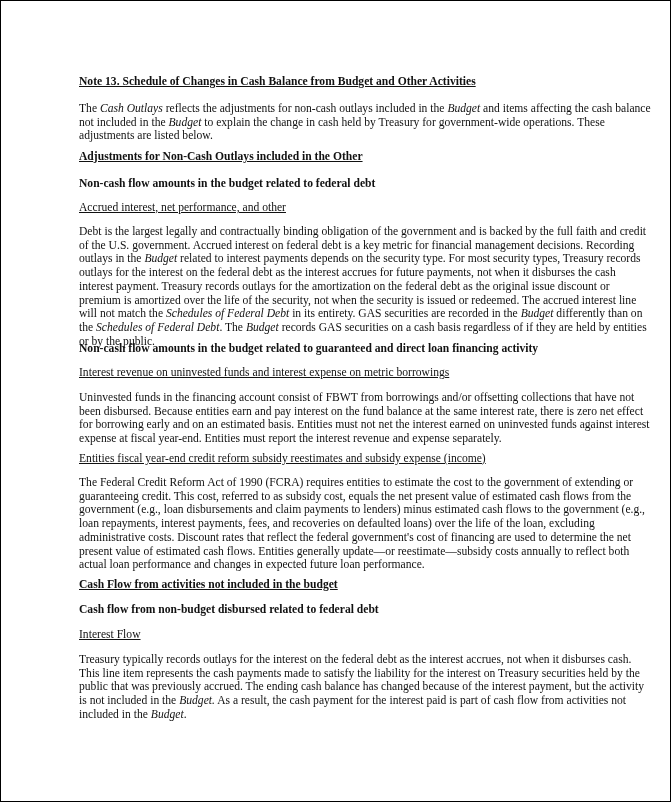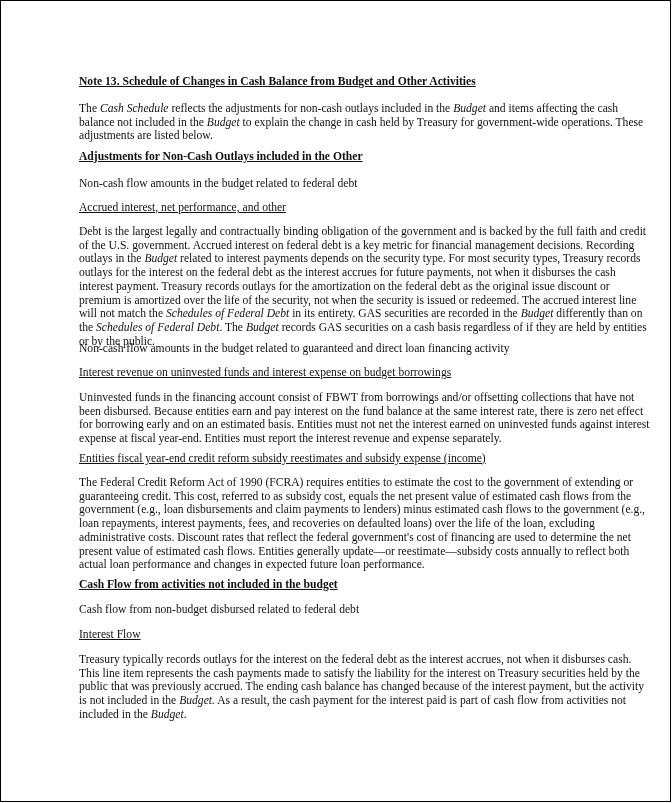--- a/index.html
+++ b/index.html
@@ -11,46 +11,46 @@
     border: 1.5px solid #000;
     background: #fff;
     font-family: "Liberation Serif", serif;
     color: #111;
     font-size: 11.6px;
     line-height: 13.7px;
   }
   .content { position: absolute; left: 50px; top: 62px; width: 572px; }
   .blk { position: absolute; left: 16px; width: 572px; margin: 12px; }
   .h-u { font-weight: bold; text-decoration: underline; }
-  .h-b { font-weight: normal; }
+  .h-b { font-weight: bold; }
   .sub-u { text-decoration: underline; }
   p.para { text-align: left; }
   i { font-style: italic; }
 </style>
 </head>
 <body>
 
 <div class="page">
   <div class="content">
 
     <div class="blk h-u" style="top:0px">Note 13. Schedule of Changes in Cash Balance from Budget and Other Activities</div>
 
-    <p class="blk para" style="top:27px"><span>The </span><i>Cash Schedule</i><span> reflects the adjustments for non-cash outlays included in the </span><i>Budget</i><span> and items affecting the cash balance not included in the </span><i>Budget</i><span> to explain the change in cash held by Treasury for government-wide operations. These adjustments are listed below.</span></p>
+    <p class="blk para" style="top:27px"><span>The </span><i>Cash Outlays</i><span> reflects the adjustments for non-cash outlays included in the </span><i>Budget</i><span> and items affecting the cash balance not included in the </span><i>Budget</i><span> to explain the change in cash held by Treasury for government-wide operations. These adjustments are listed below.</span></p>
 
     <div class="blk h-u" style="top:75px">Adjustments for Non-Cash Outlays included in the Other</div>
 
     <div class="blk h-b" style="top:102px">Non-cash flow amounts in the budget related to federal debt</div>
 
     <div class="blk sub-u" style="top:126px">Accrued interest, net performance, and other</div>
 
     <p class="blk para" style="top:150px"><span>Debt is the largest legally and contractually binding obligation of the government and is backed by the full faith and credit of the U.S. government. Accrued interest on federal debt is a key metric for financial management decisions. Recording outlays in the </span><i>Budget</i><span> related to interest payments depends on the security type. For most security types, Treasury records outlays for the interest on the federal debt as the interest accrues for future payments, not when it disburses the cash interest payment. Treasury records outlays for the amortization on the federal debt as the original issue discount or premium is amortized over the life of the security, not when the security is issued or redeemed. The accrued interest line will not match the </span><i>Schedules of Federal Debt</i><span> in its entirety. GAS securities are recorded in the </span><i>Budget</i><span> differently than on the </span><i>Schedules of Federal Debt</i><span>. The </span><i>Budget</i><span> records GAS securities on a cash basis regardless of if they are held by entities or by the public.</span></p>
 
     <div class="blk h-b" style="top:267px">Non-cash flow amounts in the budget related to guaranteed and direct loan financing activity</div>
 
-    <div class="blk sub-u" style="top:291px">Interest revenue on uninvested funds and interest expense on budget borrowings</div>
+    <div class="blk sub-u" style="top:291px">Interest revenue on uninvested funds and interest expense on metric borrowings</div>
 
     <p class="blk para" style="top:316px"><span>Uninvested funds in the financing account consist of FBWT from borrowings and/or offsetting collections that have not been disbursed. Because entities earn and pay interest on the fund balance at the same interest rate, there is zero net effect for borrowing early and on an estimated basis. Entities must not net the interest earned on uninvested funds against interest expense at fiscal year-end. Entities must report the interest revenue and expense separately.</span></p>
 
     <div class="blk sub-u" style="top:377px">Entities fiscal year-end credit reform subsidy reestimates and subsidy expense (income)</div>
 
     <p class="blk para" style="top:401px"><span>The Federal Credit Reform Act of 1990 (FCRA) requires entities to estimate the cost to the government of extending or guaranteeing credit. This cost, referred to as subsidy cost, equals the net present value of estimated cash flows from the government (e.g., loan disbursements and claim payments to lenders) minus estimated cash flows to the government (e.g., loan repayments, interest payments, fees, and recoveries on defaulted loans) over the life of the loan, excluding administrative costs. Discount rates that reflect the federal government's cost of financing are used to determine the net present value of estimated cash flows. Entities generally update—or reestimate—subsidy costs annually to reflect both actual loan performance and changes in expected future loan performance.</span></p>
 
     <div class="blk h-u" style="top:503px">Cash Flow from activities not included in the budget</div>
 
     <div class="blk h-b" style="top:528px">Cash flow from non-budget disbursed related to federal debt</div>

